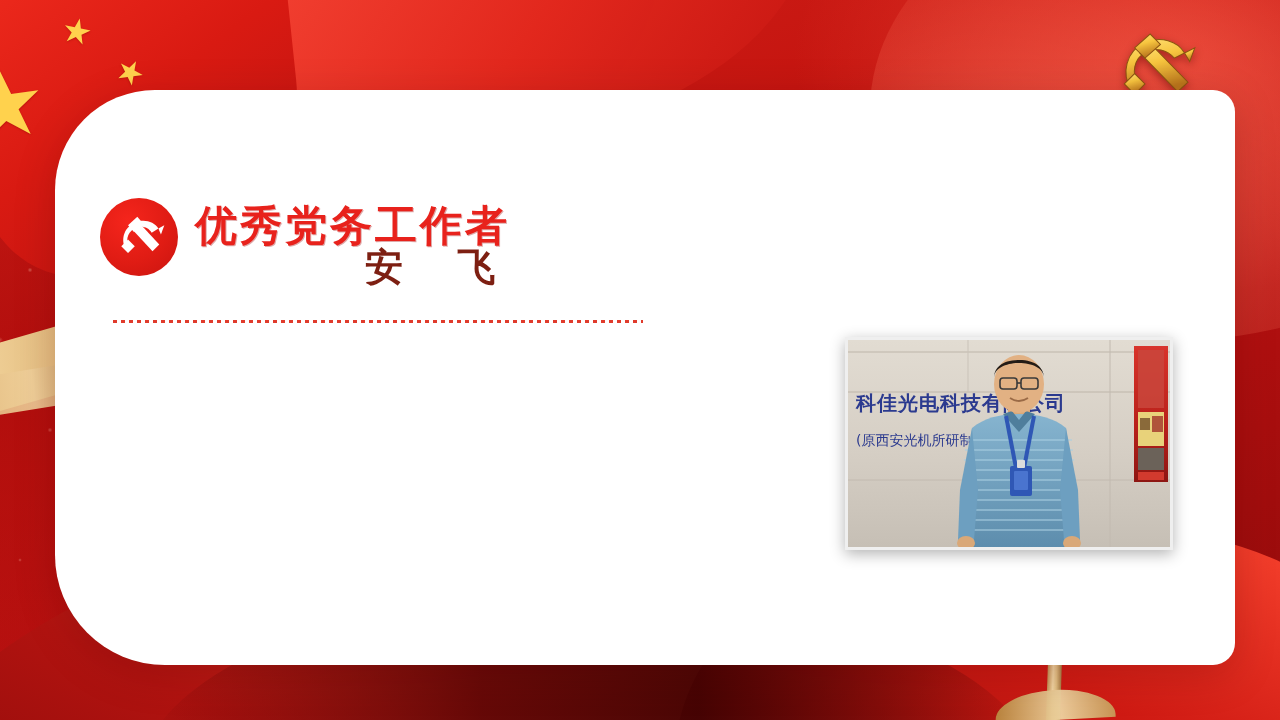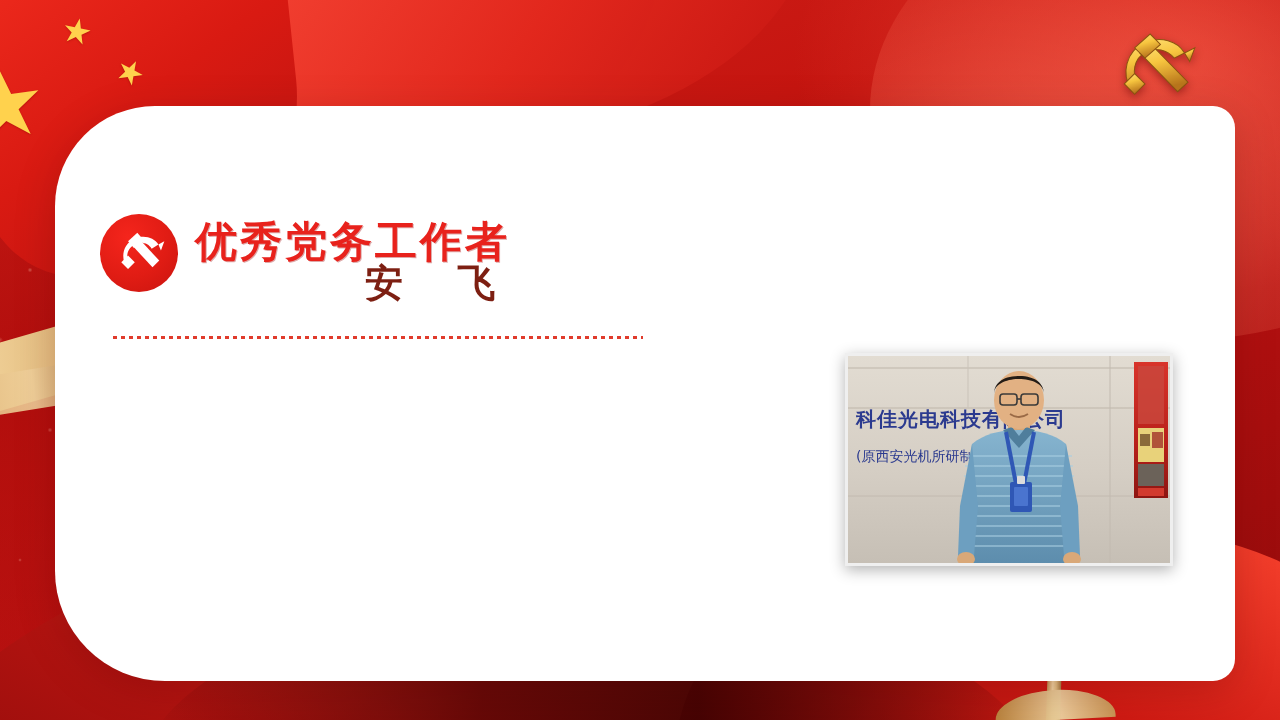--- a/index.html
+++ b/index.html
@@ -114,21 +114,20 @@
     position:absolute;right:68px;top:22px;width:110px;height:86px;
   }
   .emblem-gold svg{width:100%;height:100%;filter:drop-shadow(0 3px 4px rgba(90,0,0,.45));}
 
   
   .card{
     position:absolute;left:55px;top:90px;width:1180px;height:575px;
     background:#fff;
     border-radius:100px 22px 22px 110px;
     box-shadow:0 10px 40px rgba(80,0,0,.22);
-    margin-top:16px;
   }
 
   
   .badge{
     position:absolute;left:45px;top:108px;width:78px;height:78px;border-radius:50%;
     background:radial-gradient(circle at 36% 30%,#f5251c 0%,#e01c14 55%,#c9140f 100%);
     display:flex;align-items:center;justify-content:center;
   }
   .badge svg{width:54px;height:54px;}
 

